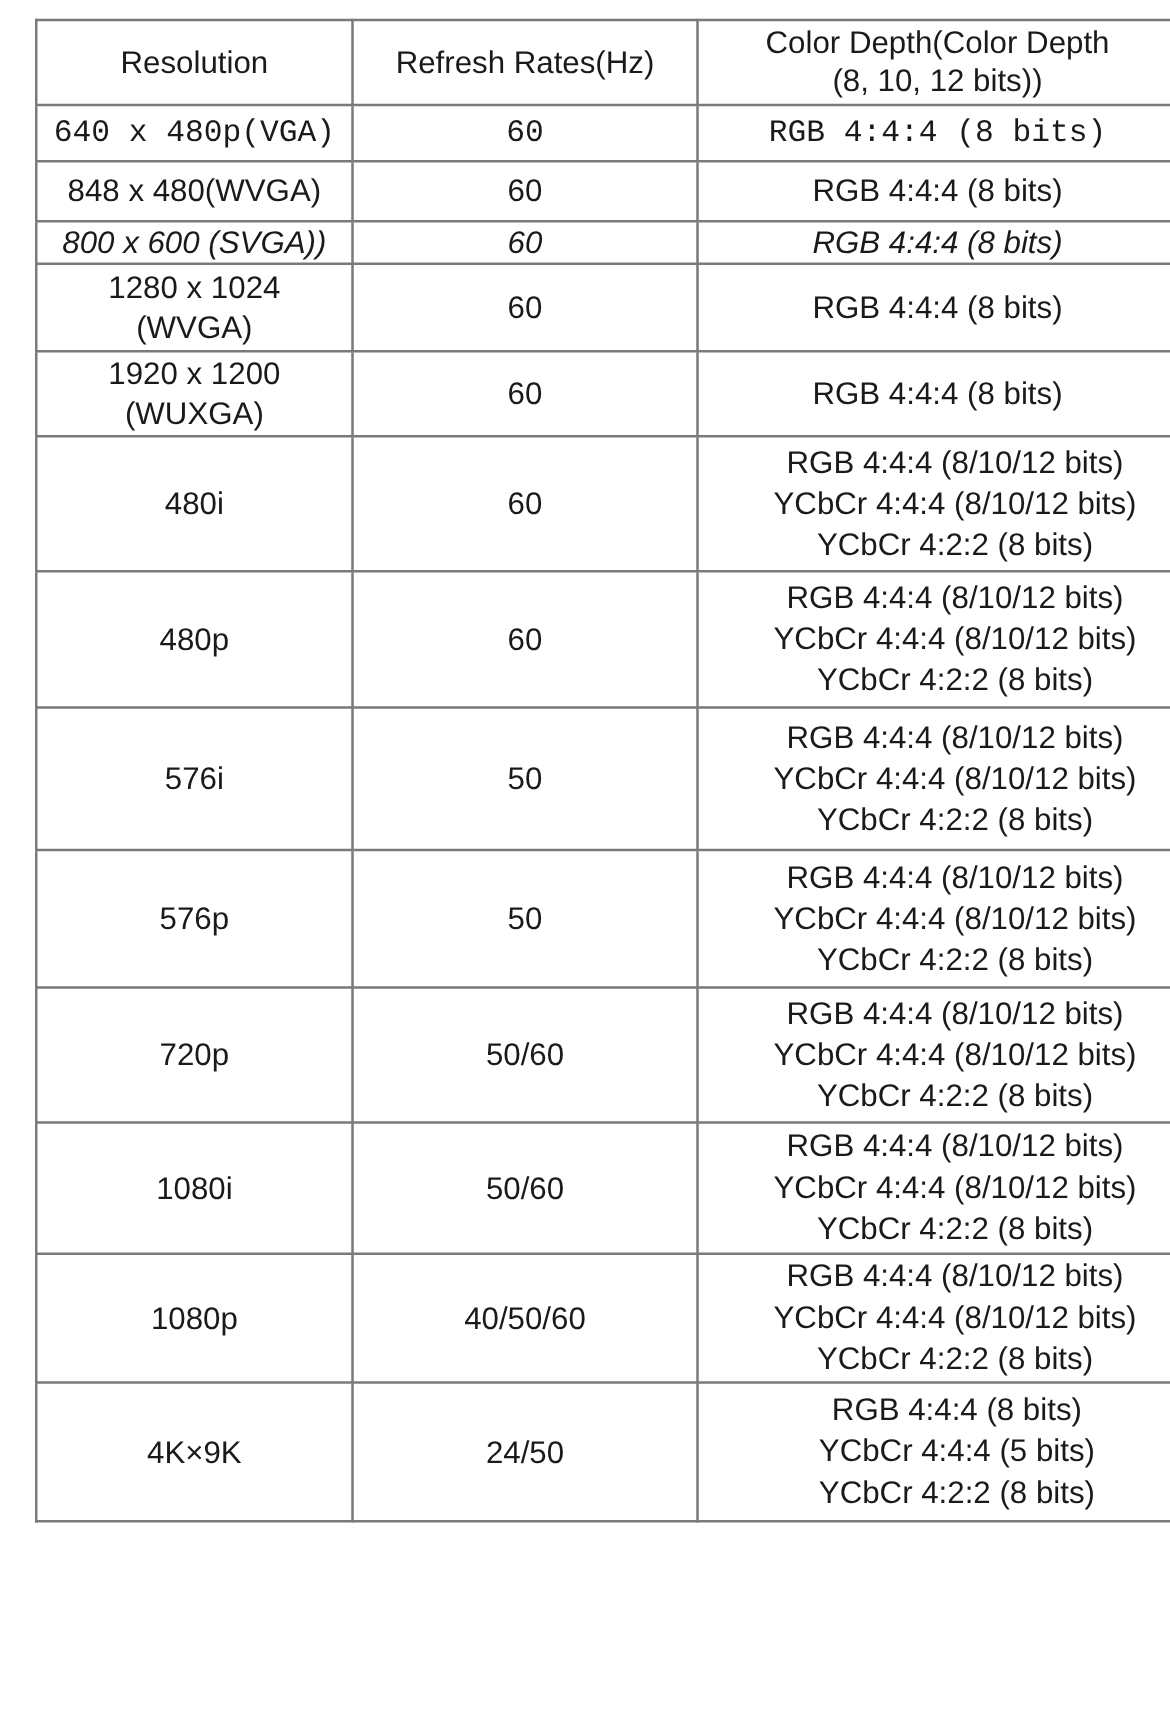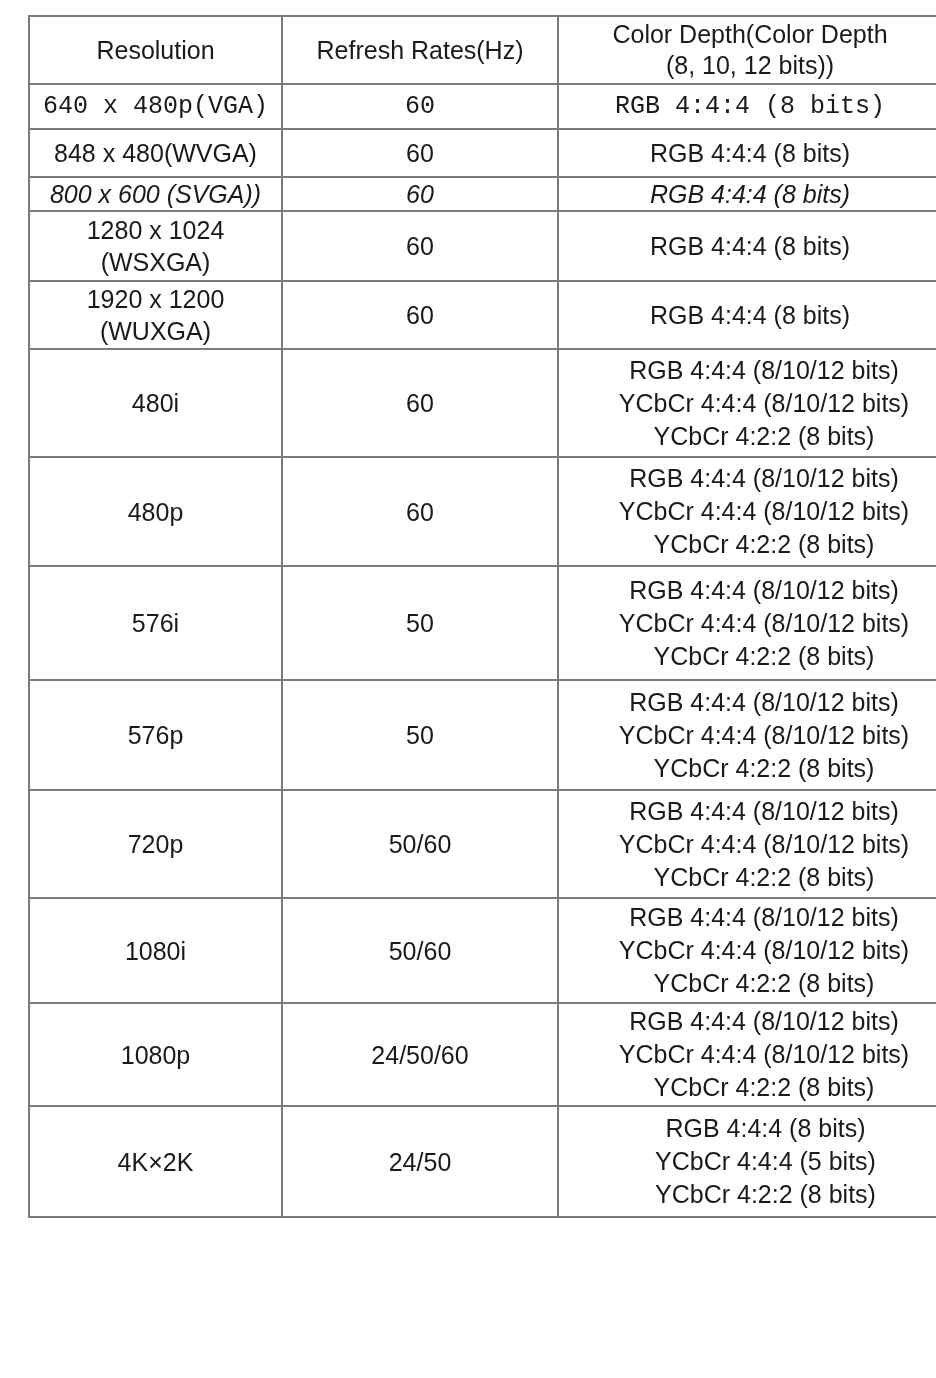--- a/index.html
+++ b/index.html
@@ -58,21 +58,21 @@
           <span class="line">800 x 600 (SVGA))</span>
         </td>
         <td>60</td>
         <td class="depth">
           <span class="line">RGB 4:4:4 (8 bits)</span>
         </td>
       </tr>
       <tr style="height: 70px;">
         <td>
           <span class="line">1280 x 1024</span>
-          <span class="line">(WSXGA)</span>
+          <span class="line">(WVGA)</span>
         </td>
         <td>60</td>
         <td class="depth">
           <span class="line">RGB 4:4:4 (8 bits)</span>
         </td>
       </tr>
       <tr style="height: 68px;">
         <td>
           <span class="line">1920 x 1200</span>
           <span class="line">(WUXGA)</span>
@@ -145,30 +145,30 @@
         <td class="depth multi">
           <span class="line">RGB 4:4:4 (8/10/12 bits)</span>
           <span class="line">YCbCr 4:4:4 (8/10/12 bits)</span>
           <span class="line">YCbCr 4:2:2 (8 bits)</span>
         </td>
       </tr>
       <tr style="height: 103px;">
         <td>
           <span class="line">1080p</span>
         </td>
-        <td>24/50/60</td>
+        <td>40/50/60</td>
         <td class="depth multi">
           <span class="line">RGB 4:4:4 (8/10/12 bits)</span>
           <span class="line">YCbCr 4:4:4 (8/10/12 bits)</span>
           <span class="line">YCbCr 4:2:2 (8 bits)</span>
         </td>
       </tr>
       <tr style="height: 111px;">
         <td>
-          <span class="line">4K×2K</span>
+          <span class="line">4K×9K</span>
         </td>
         <td>24/50</td>
         <td class="depth multi last">
           <span class="line">RGB 4:4:4 (8 bits)</span>
           <span class="line">YCbCr 4:4:4 (5 bits)</span>
           <span class="line">YCbCr 4:2:2 (8 bits)</span>
         </td>
       </tr>
     </tbody>
 </table>

